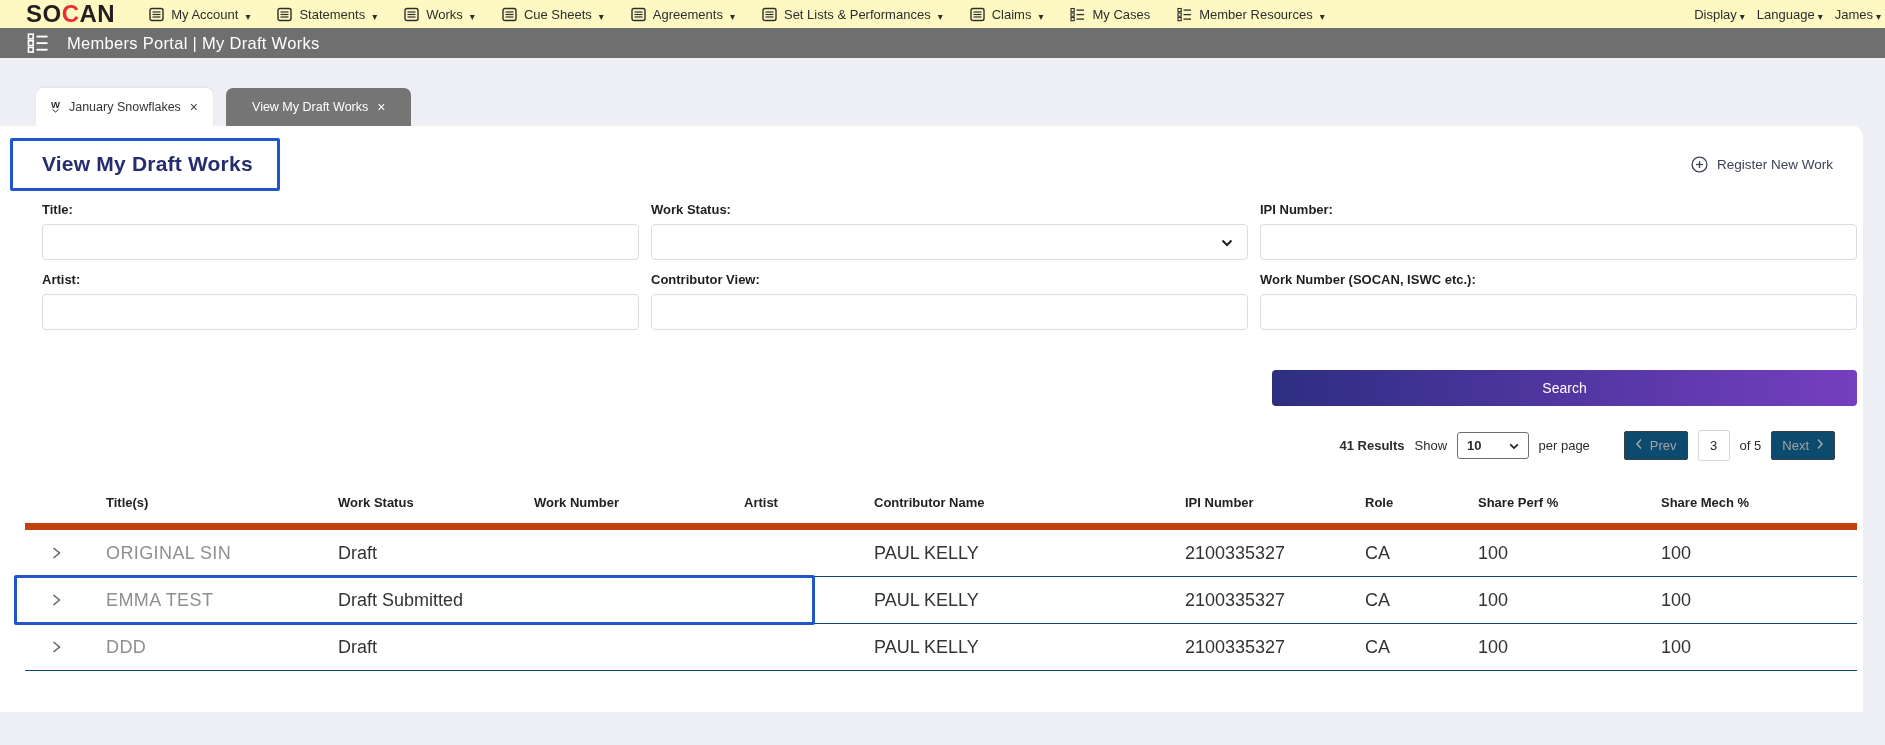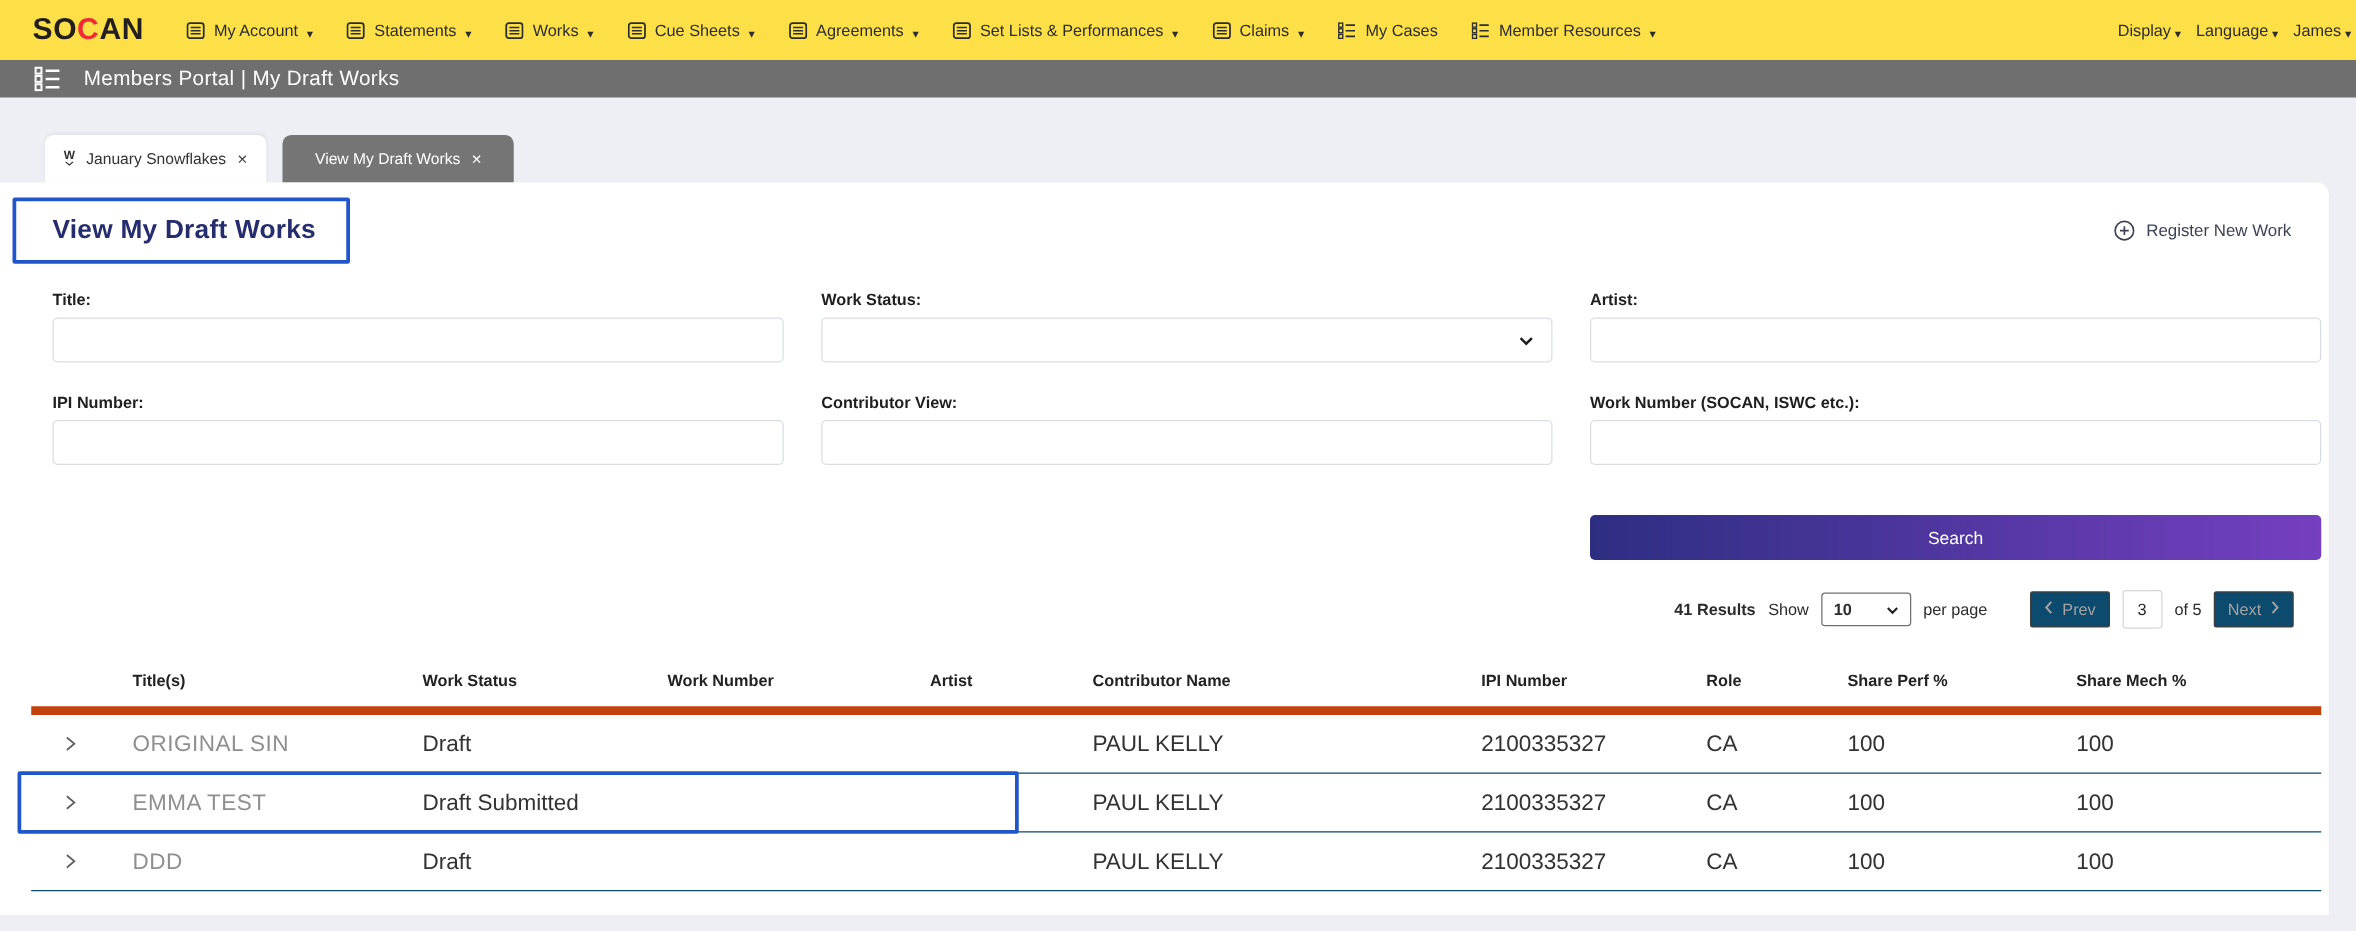--- a/index.html
+++ b/index.html
@@ -1,20 +1,20 @@
 <!DOCTYPE html>
 <html><head>
 <meta charset="utf-8">
 <style>
   * { margin:0; padding:0; box-sizing:border-box; }
   html,body { width:1885px; height:745px; overflow:hidden;
     font-family:"Liberation Sans", sans-serif; background:#edeff4; color:#2d2d2d; }
 
   
-  .topnav { height:48px; background:#fde047; display:flex; align-items:center;
+  .topnav { height:28px; background:#fef9c3; display:flex; align-items:center;
     padding:0 4px 0 26px; }
   .logo { font-size:24px; font-weight:800; letter-spacing:.5px; margin-right:34px;
     color:#231f20; white-space:nowrap; }
   .logo .accent { color:#ee2b37; }
   .nav-items { display:flex; align-items:center; gap:27px; }
   .nav-item { display:flex; align-items:center; gap:7px; font-size:13px;
     font-weight:500; color:#2d2d2d; cursor:pointer; white-space:nowrap; }
   .nav-item svg { display:block; color:#2d2d2d; }
   .caret::after { content:"▾"; font-size:10px; color:#2d2d2d; position:relative; top:1px; }
   .nav-right { margin-left:auto; display:flex; align-items:center; gap:12px; }
@@ -48,21 +48,21 @@
   .page-title { font-size:21px; font-weight:800; color:#262d6e; letter-spacing:.2px; }
   .anno { position:absolute; border:3px solid #2056c9; border-radius:2px;
     pointer-events:none; z-index:5; }
   .anno-title { left:-32px; top:-14px; width:270px; height:53px; }
   .register { display:flex; align-items:center; gap:9px; color:#3d4254;
     font-size:13.5px; font-weight:500; cursor:pointer; }
   .register svg { color:#3d4254; display:block; }
 
   
   .filters { display:grid; grid-template-columns:repeat(3,1fr); column-gap:30px;
-    row-gap:24px; padding:0 6px 0 42px; margin-top:36px; }
+    row-gap:24px; padding:0 6px 0 42px; margin-top:26px;gap:12px; }
   .field label { display:block; font-size:13px; font-weight:700; color:#1f1f1f;
     margin-bottom:7px; }
   .tb, .select-box { width:100%; height:36px; border:1px solid #d9dde3;
     border-radius:4px; background:#fff; font-size:13px; padding:0 10px; color:#222; }
   .select-box { display:flex; align-items:center; justify-content:flex-end;
     padding:0 14px; cursor:pointer; }
 
   .search-row { display:grid; grid-template-columns:repeat(3,1fr); column-gap:30px;
     padding:0 6px 0 42px; margin-top:40px; }
   .search-btn { grid-column:3; height:36px; border:none; border-radius:4px;
@@ -289,25 +289,25 @@
     </div>
     <div class="field">
       <label>Work Status:</label>
       <div class="select-box">
         <span><svg width="12" height="8" viewBox="0 0 12 8">
               <polyline points="1.5,1.5 6,6 10.5,1.5" fill="none" stroke="#1f1f1f" stroke-width="2"></polyline>
             </svg></span>
       </div>
     </div>
     <div class="field">
+      <label>IPI Number:</label>
+      <input class="tb" type="text" value="" style="">
+    </div>
+    <div class="field">
       <label>Artist:</label>
-      <input class="tb" type="text" value="" style="">
-    </div>
-    <div class="field">
-      <label>IPI Number:</label>
       <input class="tb" type="text" value="" style="">
     </div>
     <div class="field">
       <label>Contributor View:</label>
       <input class="tb" type="text" value="" style="">
     </div>
     <div class="field">
       <label>Work Number (SOCAN, ISWC etc.):</label>
       <input class="tb" type="text" value="" style="">
     </div>

